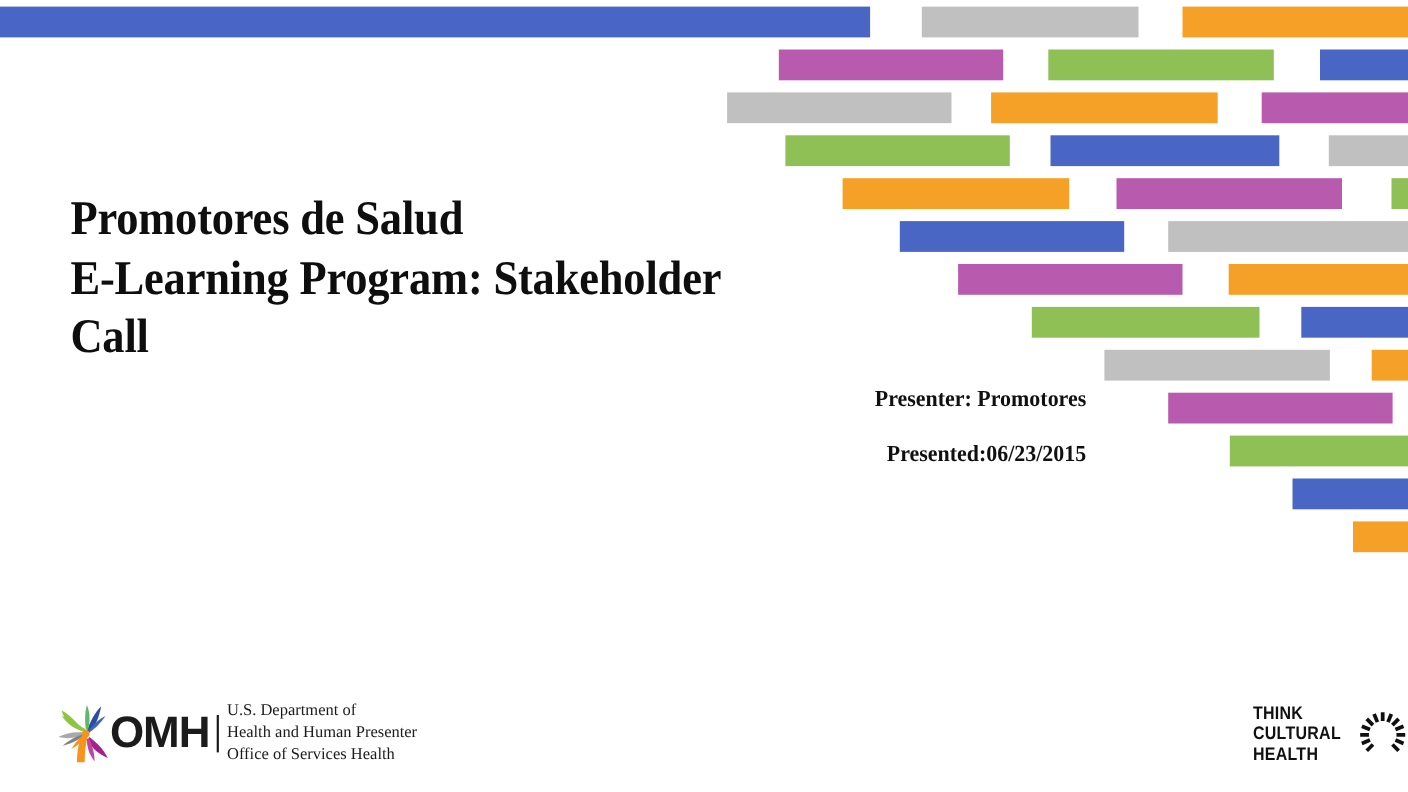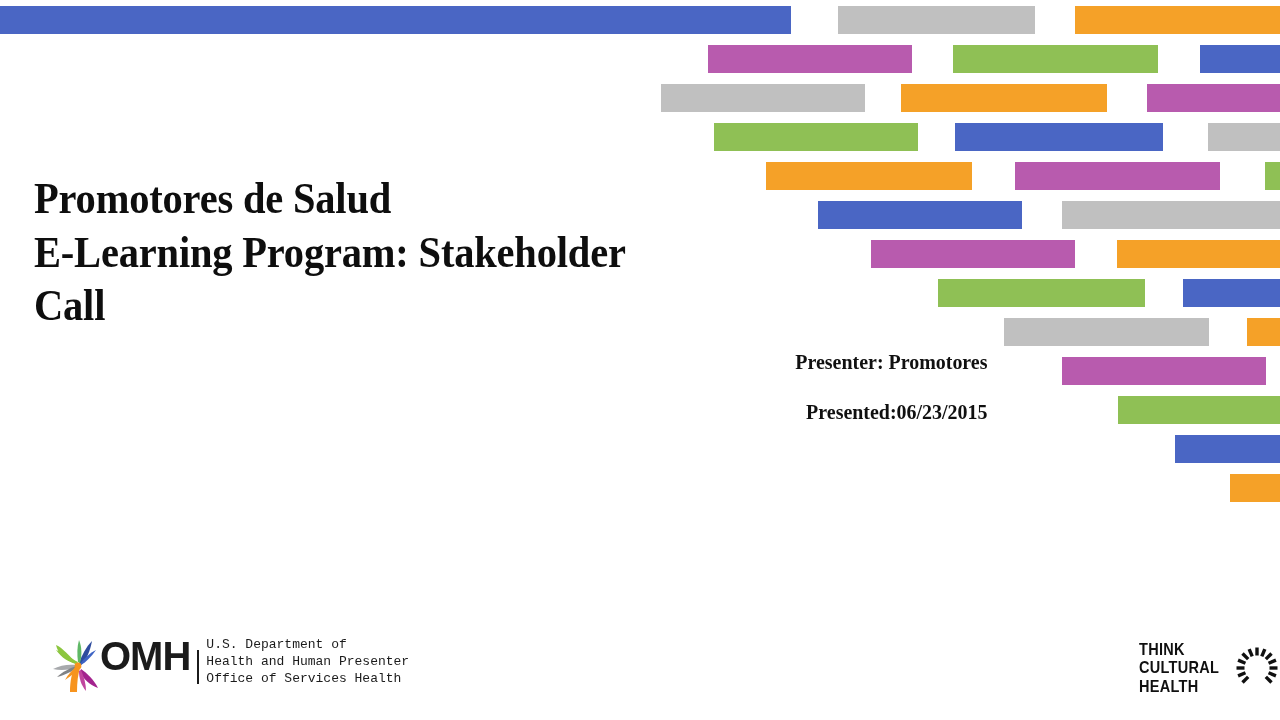--- a/index.html
+++ b/index.html
@@ -28,21 +28,21 @@
     pointer-events: none;
   }
   .bar {
     position: absolute;
     height: 28px;
   }
 
   
   .title-block {
     position: absolute;
-    left: 34px;
+    left: 64px;
     top: 172px;
     width: 760px;
   }
   .slide-title {
     margin: 0;
     font-family: "Liberation Serif", "DejaVu Serif", serif;
     font-weight: bold;
     font-size: 44px;
     line-height: 1.22;
     color: #0e0e0e;
@@ -70,21 +70,21 @@
   .presenter-line.second {
     margin-top: 29px;
   }
 
   
   .omh-logo {
     position: absolute;
     left: 48px;
     top: 636px;
     display: flex;
-    align-items: flex-start;
+    align-items: center;
     height: 62px;
   }
   .omh-mark {
     width: 58px;
     height: 60px;
     flex: none;
   }
   .omh-word {
     font-family: "Liberation Sans", "DejaVu Sans", sans-serif;
     font-weight: bold;
@@ -95,22 +95,22 @@
     line-height: 1;
     padding-bottom: 2px;
   }
   .omh-rule {
     width: 2px;
     align-self: stretch;
     background: #1b1b1b;
     margin: 14px 7px 14px 7px;
   }
   .omh-dept {
-    font-family: Liberation Mono, monospace;
-    font-size: 13px;
+    font-family: Liberation Serif, serif;
+    font-size: 15px;
     line-height: 1.32;
     color: #1b1b1b;
     white-space: nowrap;
   }
 
   
   .tch-logo {
     position: absolute;
     left: 1139px;
     top: 640px;

